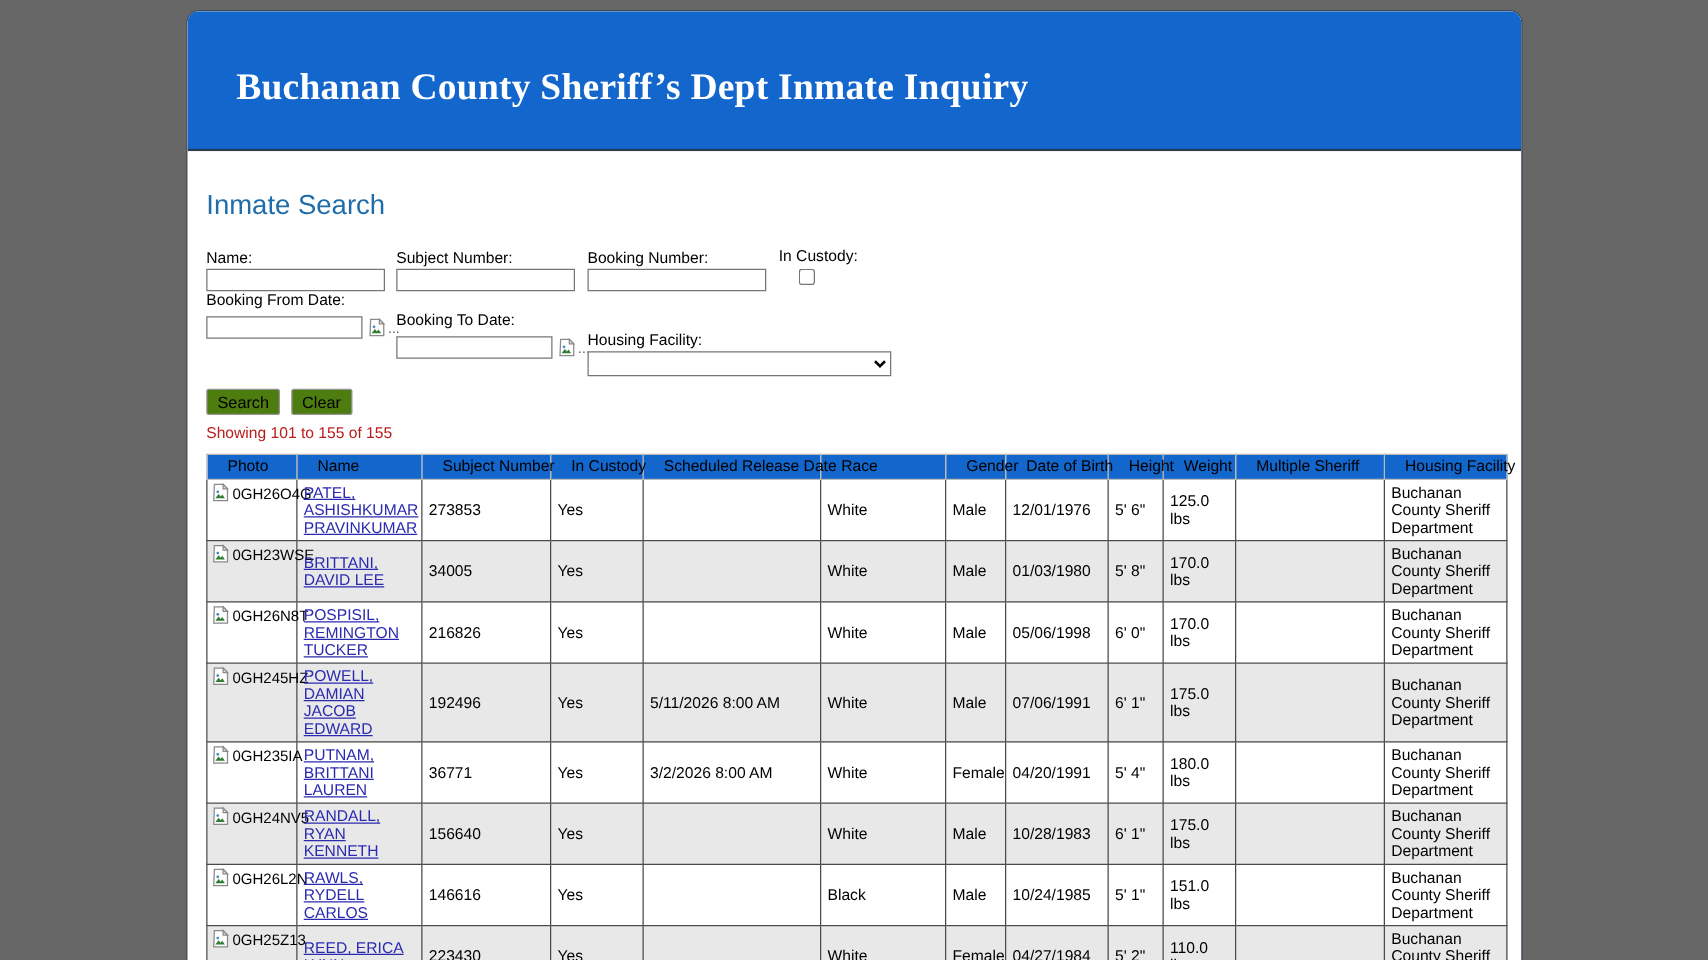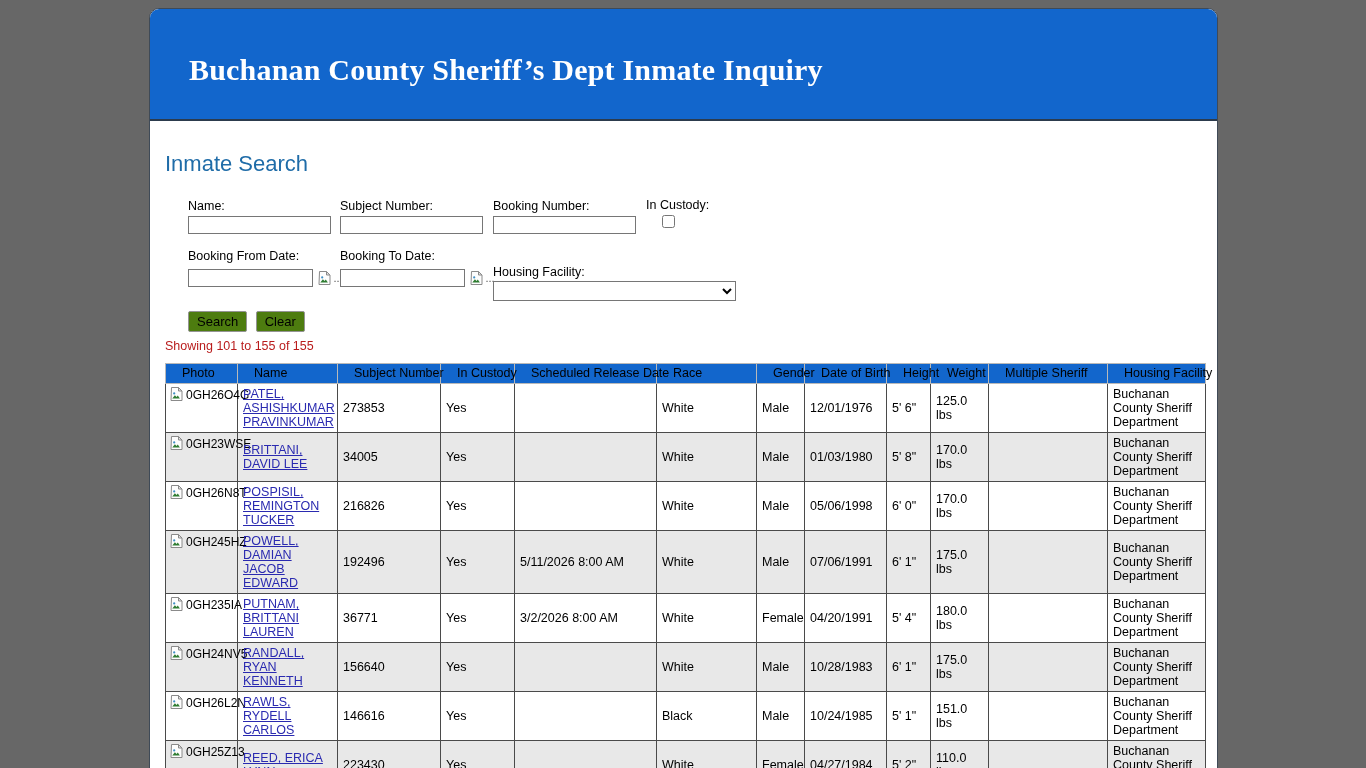--- a/index.html
+++ b/index.html
@@ -61,21 +61,20 @@
     font-weight: normal;
     margin: 30px 0 0 1px;
     line-height: 1.2;
   }
 
   
   #search-form {
     margin-top: 22px;
     position: relative;
     height: 140px;
-    margin-left: 23px;
   }
   .field {
     position: absolute;
   }
   .field-label {
     font-size: 12.5px;
     color: #000;
     display: block;
     margin-bottom: 2px;
     line-height: 14px;
@@ -240,21 +239,21 @@
       <div class="field" style="left:306px; top:0;">
         <label class="field-label">Booking Number:</label>
         <input class="text-input" style="width: 143px;" type="text" value="">
       </div>
 
       <div class="field" style="left:459px; top:-1px;">
         <label class="field-label">In Custody:</label>
         <input class="custody-box" type="checkbox" style="">
       </div>
 
-      <div class="field" style="left:1px; top:50px;">
+      <div class="field" style="left:1px; top:34px;">
         <label class="field-label">Booking From Date:</label>
         <input class="text-input" style="width: 125px;" type="text" value="">
         <span class="cal-icon">
           <span class="cal-glyph">
             <svg width="16" height="16" viewBox="0 0 16 16" aria-hidden="true">
               <path d="M2.5 1.5 h7 l3.5 3.5 v9.5 h-11 z" fill="#fdfdfd" stroke="#8a8a8a" stroke-width="1"></path>
               <path d="M9.5 1.5 v3.5 h3.5 z" fill="#e2e2e2" stroke="#8a8a8a" stroke-width="1"></path>
               <path d="M3.3 12.6 l2.6-3.4 1.6 1.9 1.3-1.5 2.1 3 z" fill="#2f7d32"></path>
               <circle cx="5.2" cy="7.4" r="1.1" fill="#3e8ec4"></circle>
             </svg>

